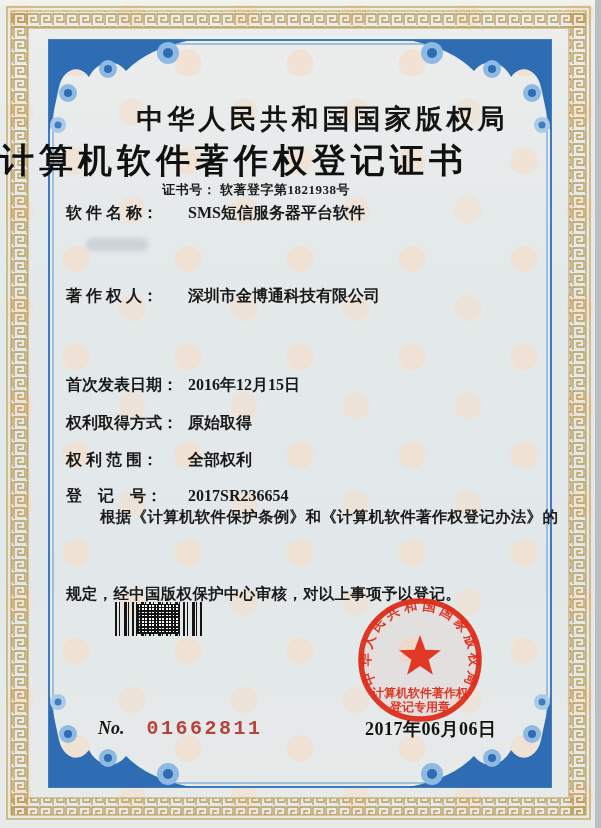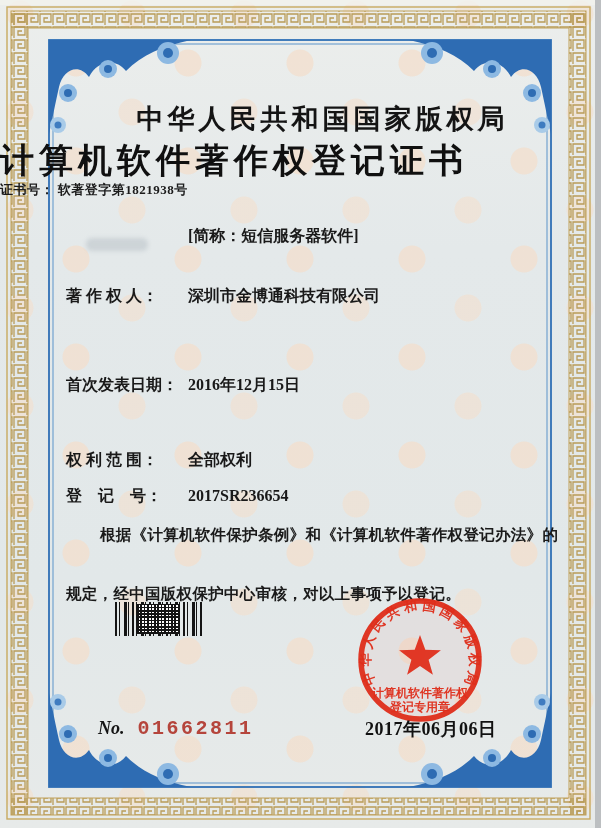--- a/index.html
+++ b/index.html
@@ -21,21 +21,21 @@
   .content{position:absolute;left:0;top:0;width:100%;height:100%;padding-left:44px;}
   .authority{
     position:absolute;top:101px;left:0;width:100%;text-align:center;
     font-size:27px;font-weight:700;letter-spacing:4px;color:#141414;
   }
   .cert-title{
     position:absolute;top:138px;left:0;width:100%;text-align:left;
     font-size:34px;font-weight:700;letter-spacing:5px;color:#101010;
   }
   .certno{
-    position:absolute;top:181px;left:0;width:512px;text-align:left;
+    position:absolute;top:181px;left:0;width:512px;text-align:center;
     font-size:13px;font-weight:700;letter-spacing:.5px;color:#1b1b1b;
   }
   .row{position:absolute;left:66px;white-space:nowrap;font-size:16px;font-weight:700;color:#191919;}
   .flabel{display:inline-block;width:118px;}
   .fvalue{display:inline-block;}
   .statement{position:absolute;font-size:15.5px;font-weight:700;color:#1a1a1a;white-space:nowrap;letter-spacing:.3px;}
   .smudge{
     position:absolute;left:86px;top:238px;width:62px;height:13px;border-radius:6px;
     background:rgba(125,135,148,.22);filter:blur(2px);
   }
@@ -49,21 +49,21 @@
         #151515 13px 14px, rgba(0,0,0,0) 14px 17px);
   }
   .barcode .noise{
     position:absolute;left:22px;right:24px;top:2px;bottom:2px;
     background-color:#fdfdfd;
     background-image:
       repeating-linear-gradient(0deg,#141414 0 1.6px, rgba(0,0,0,0) 1.6px 3.2px),
       repeating-linear-gradient(90deg,#141414 0 1.6px, rgba(0,0,0,0) 1.6px 3.4px);
   }
   .serial{position:absolute;left:98px;top:717px;white-space:nowrap;}
-  .serial .pfx{font-size:18px;font-weight:700;color:#141414;font-style:italic;margin-right:13px;}
+  .serial .pfx{font-size:18px;font-weight:700;color:#141414;font-style:italic;margin-right:22px;}
   .serial .num{font-size:20px;font-weight:700;color:#b5453c;letter-spacing:2.5px;font-family:"Liberation Mono","DejaVu Sans Mono",monospace;}
   .stamp{position:absolute;left:354px;top:594px;width:132px;height:132px;}
   .issue-date{
     position:absolute;left:351px;top:717px;font-size:18px;font-weight:700;color:#111;
     letter-spacing:.5px;white-space:nowrap;margin-left:14px;
   }
 </style>
 </head>
 <body>
 
@@ -112,42 +112,46 @@
   </svg>
 
   <div class="content">
 
     <div class="authority">中华人民共和国国家版权局</div>
     <div class="cert-title">计算机软件著作权登记证书</div>
     <div class="certno">证书号：  软著登字第1821938号</div>
 
     <div class="smudge"></div>
 
-    <div class="row" style="top:226px">
-      <span class="flabel"></span>
-      <span class="fvalue">[简称：短信服务器软件]</span>
+    <div class="row" style="top:203px">
+      <span class="flabel">软 件 名 称：</span>
+      <span class="fvalue">SMS短信服务器平台软件</span>
     </div>
     <div class="row" style="top:286px">
       <span class="flabel">著 作 权 人：</span>
       <span class="fvalue">深圳市金博通科技有限公司</span>
     </div>
     <div class="row" style="top:375px">
       <span class="flabel">首次发表日期：</span>
       <span class="fvalue">2016年12月15日</span>
+    </div>
+    <div class="row" style="top:413px">
+      <span class="flabel">权利取得方式：</span>
+      <span class="fvalue">原始取得</span>
     </div>
     <div class="row" style="top:450px">
       <span class="flabel">权 利 范 围：</span>
       <span class="fvalue">全部权利</span>
     </div>
     <div class="row" style="top:486px">
       <span class="flabel">登　记　号：</span>
       <span class="fvalue">2017SR236654</span>
     </div>
 
-    <div class="statement" style="left:100px;top:525px">根据《计算机软件保护条例》和《计算机软件著作权登记办法》的</div>
+    <div class="statement" style="left:100px;top:507px">根据《计算机软件保护条例》和《计算机软件著作权登记办法》的</div>
     <div class="statement" style="left:66px;top:584px">规定，经中国版权保护中心审核，对以上事项予以登记。</div>
 
     <div class="barcode">
       <div class="noise"></div>
     </div>
 
     <svg class="stamp" viewBox="0 0 132 132">
       <defs>
         <path id="arcP" d="M 22.7,91 A 50 50 0 1 1 109.3,91" fill="none"></path>
       </defs>

